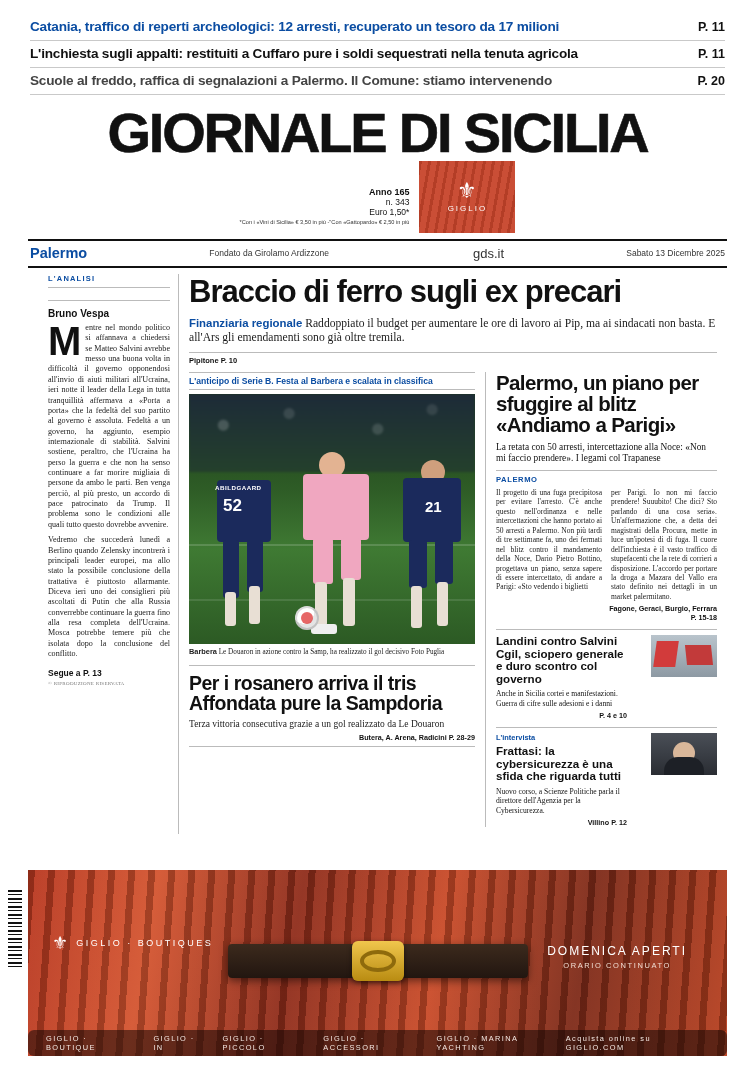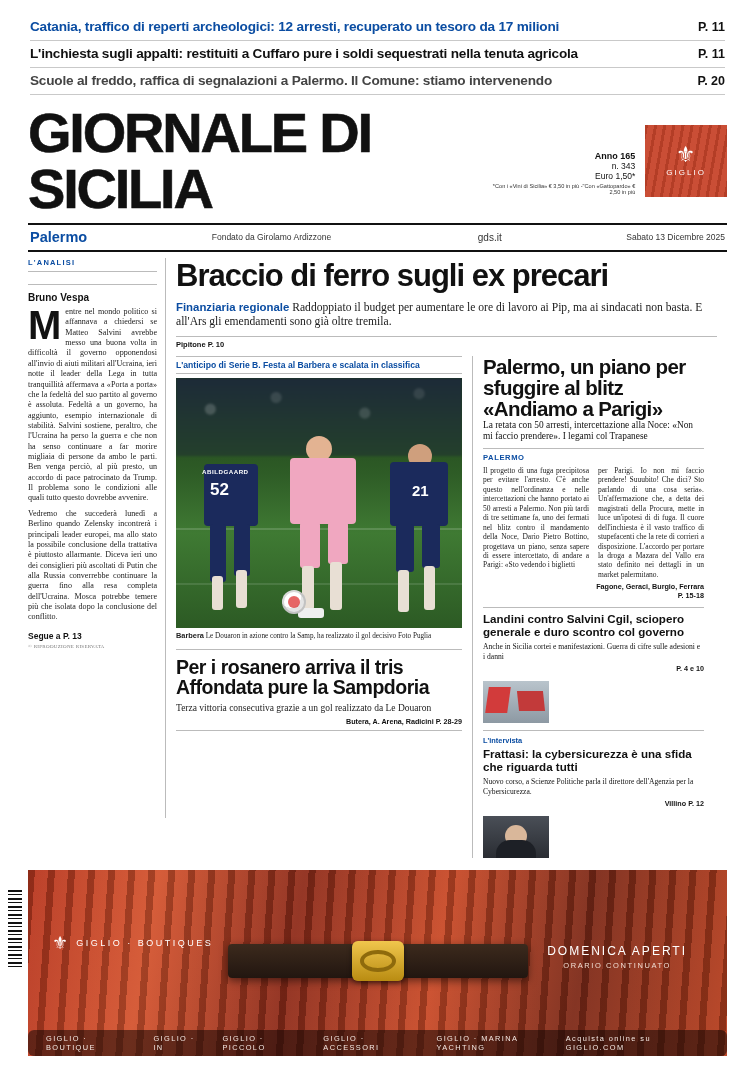--- a/index.html
+++ b/index.html
@@ -30,20 +30,21 @@
   .teaser.gray .txt { color:#444; }
   .teaser .pg {
     font-family:"Liberation Sans", sans-serif;
     font-weight:bold; font-size:12.5px; color:#111; white-space:nowrap; padding-left:14px;
   }
 
   
   .masthead {
     display:flex; align-items:center; justify-content:space-between;
     padding:4px 28px 0 28px;
+    flex-direction:column;
   }
   .logo-text {
     font-family:"Liberation Sans", sans-serif;
     font-weight:bold;
     font-size:56px;
     letter-spacing:-2.2px;
     line-height:1;
     color:#111;
     -webkit-text-stroke:0.6px #111;
   }
@@ -75,26 +76,26 @@
   
   .mast-bar {
     margin:6px 28px 0 28px;
     border-top:2px solid #111; border-bottom:2px solid #111;
     display:flex; align-items:center; justify-content:space-between;
     padding:4px 2px 5px 2px;
     font-family:"Liberation Sans", sans-serif;
   }
   .mast-bar .city { color:#0b4da2; font-weight:bold; font-size:14.5px; }
   .mast-bar .founded { font-size:8.5px; color:#333; }
-  .mast-bar .site { font-size:10px; color:#333;padding-left:22px; }
+  .mast-bar .site { font-size:13px; color:#333;padding-left:22px; }
   .mast-bar .date { font-size:8.5px; color:#333; }
 
   
   .content { display:flex; padding:0 28px; margin-top:6px; height:560px; }
-  .col-left { width:138px; padding-right:8px; border-right:1px solid #bbb; }
+  .col-left { width:138px; padding-right:8px; border-right:1px solid #bbb;margin-left:20px; }
   .col-main { flex:1; padding:0 10px; }
 
   .analisi-kicker {
     font-family:"Liberation Sans", sans-serif;
     font-size:7.5px; font-weight:bold; letter-spacing:1.2px; color:#0b4da2;
     border-bottom:1px solid #bbb; padding-bottom:4px; margin-bottom:6px;
   }
   .analisi-title {
     font-family:"Liberation Serif", serif;
     font-size:19px; line-height:1.12; color:#1b1b1b; font-weight:normal;
@@ -192,35 +193,35 @@
     text-align:right; font-family:"Liberation Sans", sans-serif;
     font-size:7.2px; font-weight:bold; margin-top:4px;
     border-bottom:1px solid #bbb; padding-bottom:4px;
   }
 
   
   .r-head {
     font-family:"Liberation Sans", sans-serif;
     font-weight:bold; font-size:20.5px; line-height:1.04; letter-spacing:-0.6px;
   }
-  .r-deck { font-size:9.4px; line-height:1.25; padding-bottom:5px; border-bottom:1px solid #bbb;}
+  .r-deck { font-size:9.4px; line-height:1.25; margin-top:6px; padding-bottom:5px; border-bottom:1px solid #bbb;}
   .r-kicker {
     font-family:"Liberation Sans", sans-serif;
     font-weight:bold; font-size:7.6px; color:#0b4da2; letter-spacing:.6px;
     margin:4px 0 4px 0;
   }
   .two-col { column-count:2; column-gap:9px; font-size:7.5px; line-height:1.26; text-align:justify; color:#1a1a1a; }
   .two-col p { margin:0 0 4px 0; }
   .r-credit {
     text-align:right; font-family:"Liberation Sans", sans-serif;
     font-size:7.2px; font-weight:bold; margin-top:3px;
   }
   .r-credit .pg { display:block; font-weight:bold; }
 
-  .brief { border-top:1px solid #bbb; margin-top:7px; padding-top:5px; display:flex; gap:8px;flex-direction:column; }
+  .brief { border-top:1px solid #bbb; margin-top:7px; padding-top:5px; display:flex; gap:24px; }
   .brief-txt { flex:1; }
   .brief-head {
     font-family:"Liberation Sans", sans-serif;
     font-weight:bold; font-size:11.6px; line-height:1.08; color:#111;
   }
   .brief-kicker {
     font-family:"Liberation Sans", sans-serif;
     font-weight:bold; font-size:7.4px; color:#0b4da2; margin-bottom:3px;
   }
   .brief-body { font-size:7.6px; line-height:1.25; margin-top:4px; }

